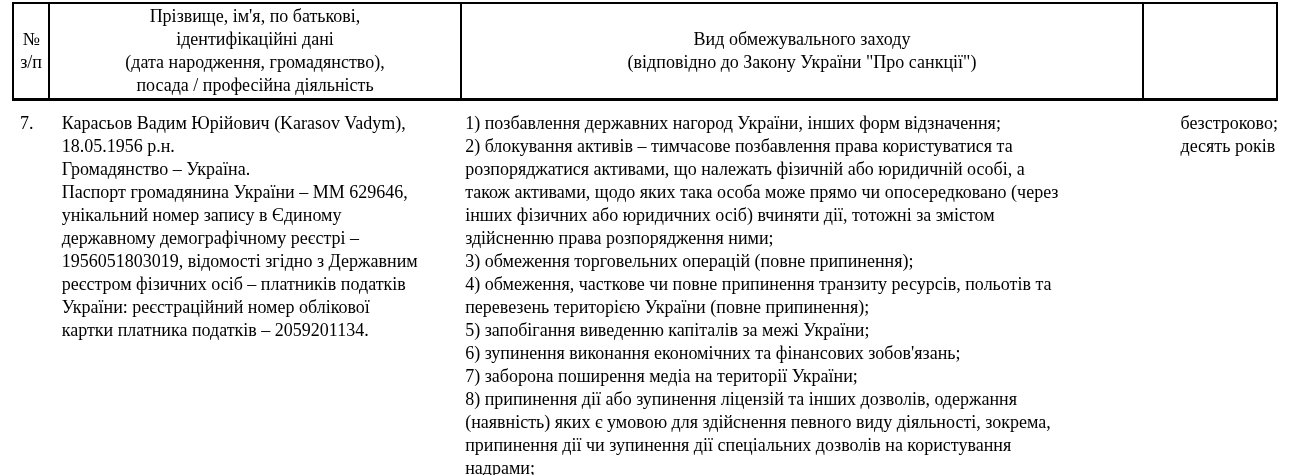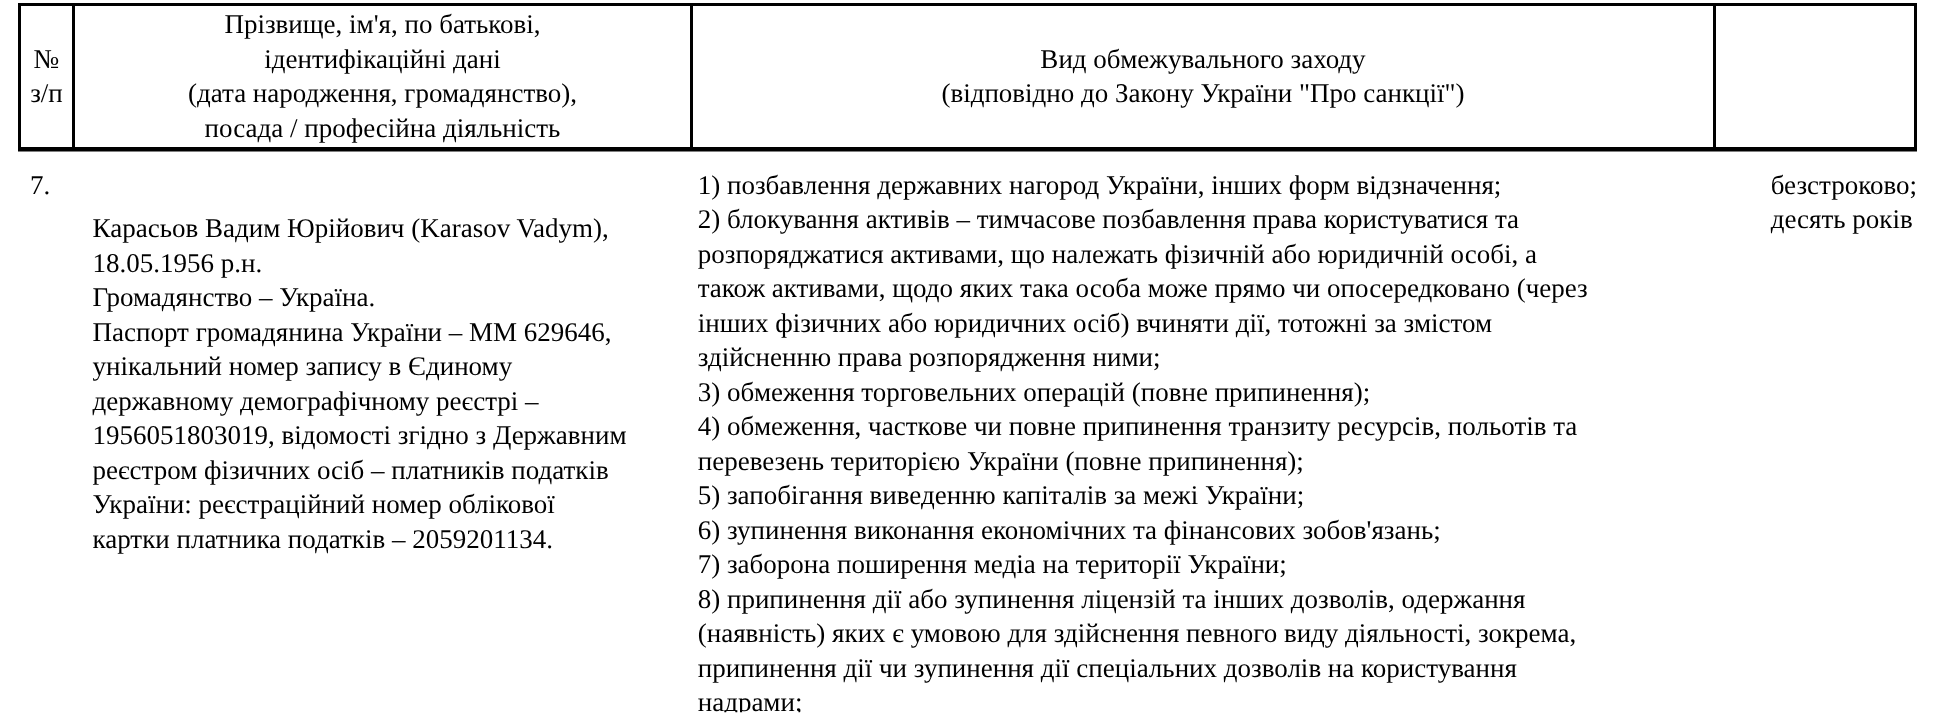--- a/index.html
+++ b/index.html
@@ -50,21 +50,21 @@
     width: 1266px;
     display: flex;
     align-items: flex-start;
   }
   .bcell {
     box-sizing: border-box;
     white-space: pre;
     line-height: 23px;
   }
   .bc1 { width: 36px;  padding-left: 8px; }
-  .bc2 { width: 412px; padding-left: 14px; margin-top: 29px; }
+  .bc2 { width: 412px; padding-left: 14px; }
   .bc3 { width: 682px; padding-left: 10px; }
   .bc4 { flex: 1; padding-left: 4px; margin-left: 47px; }
 </style>
 </head>
 <body>
 
 <div class="page">
 
   <div class="thead">
     <div class="hcell hc1">№

